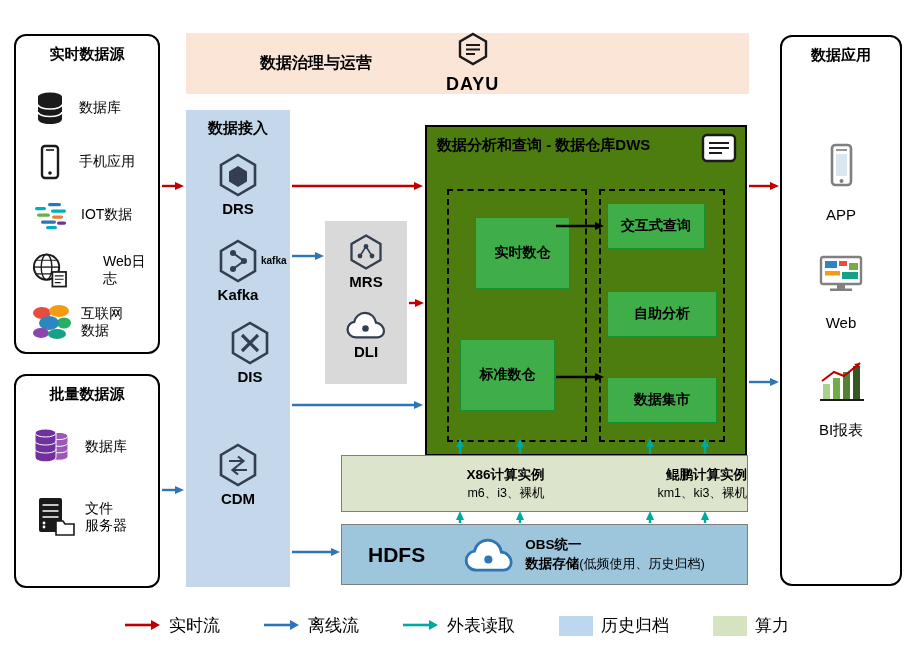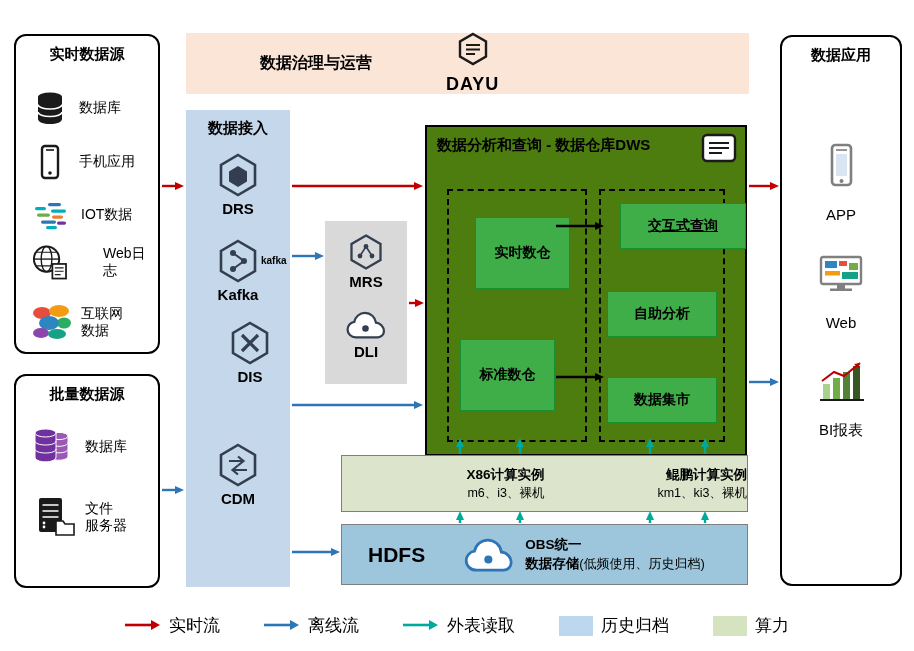--- a/index.html
+++ b/index.html
@@ -89,21 +89,21 @@
         <rect x="21" y="13.5" width="15" height="3.2" rx="1.6" fill="#00b0b9"></rect>
         <rect x="7" y="17.5" width="13" height="3.2" rx="1.6" fill="#70ad47"></rect>
         <rect x="22" y="19.5" width="11" height="3.2" rx="1.6" fill="#ed7d31"></rect>
         <rect x="11" y="24.5" width="15" height="3.2" rx="1.6" fill="#2e75b6"></rect>
         <rect x="27" y="25.5" width="9" height="3.2" rx="1.6" fill="#7030a0"></rect>
         <rect x="16" y="30" width="11" height="3.2" rx="1.6" fill="#00b0b9"></rect>
       </svg>
       <span class="src-label">IOT数据</span>
     </div>
 
-    <div class="src-item" style="top:206px;gap:34px;">
+    <div class="src-item" style="top:214px;gap:34px;">
       <svg width="40" height="40" viewBox="0 0 40 40">
         <circle cx="17" cy="17" r="13" fill="#fff" stroke="#1a1a1a" stroke-width="2"></circle>
         <ellipse cx="17" cy="17" rx="5.5" ry="13" fill="none" stroke="#1a1a1a" stroke-width="1.4"></ellipse>
         <line x1="4" y1="17" x2="30" y2="17" stroke="#1a1a1a" stroke-width="1.4"></line>
         <path d="M6.5 10 h21 M6.5 24 h21" stroke="#1a1a1a" stroke-width="1.1" fill="none"></path>
         <rect x="23" y="22" width="14" height="15" fill="#fff" stroke="#1a1a1a" stroke-width="1.8"></rect>
         <path d="M25.5 26 h9 M25.5 29.5 h9 M25.5 33 h6" stroke="#1a1a1a" stroke-width="1.2" fill="none"></path>
       </svg>
       <span class="src-label">Web日志</span>
     </div>
@@ -232,21 +232,21 @@
       <rect x="2" y="2" width="32" height="26" rx="4" fill="#fff" stroke="#1a1a1a" stroke-width="2.4"></rect>
       <path d="M8 10 h20 M8 15 h20 M8 20 h13" stroke="#1a1a1a" stroke-width="2" fill="none"></path>
     </svg>
 
     <div class="dashed" style="left:20px; top:62px; width:140px; height:253px;"></div>
     <div class="dashed" style="left:172px; top:62px; width:126px; height:253px;"></div>
 
     <div class="green-box" style="left:48px; top:90px; width:95px; height:72px;">实时数仓</div>
     <div class="green-box" style="left:33px; top:212px; width:95px; height:72px;">标准数仓</div>
 
-    <div class="green-box" style="left:193px; top:76px; width:126px; height:46px;text-decoration:underline;">交互式查询</div>
+    <div class="green-box" style="left:180px; top:76px; width:98px; height:46px;">交互式查询</div>
     <div class="green-box" style="left:180px; top:164px; width:110px; height:46px;text-align:right;">自助分析</div>
     <div class="green-box" style="left:180px; top:250px; width:110px; height:46px;">数据集市</div>
   </div>
 
   <div class="compute-bar">
     <div class="compute-block">
       <div class="t">X86计算实例</div>
       <div class="s">m6、i3、裸机</div>
     </div>
     <div class="compute-block">

